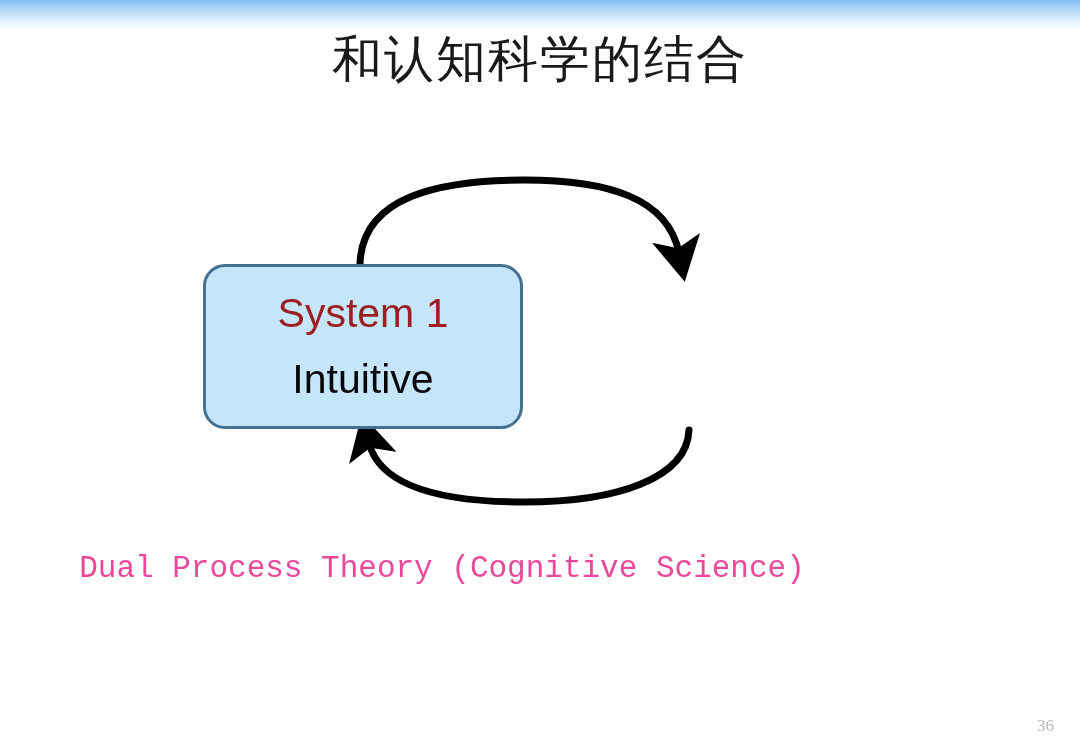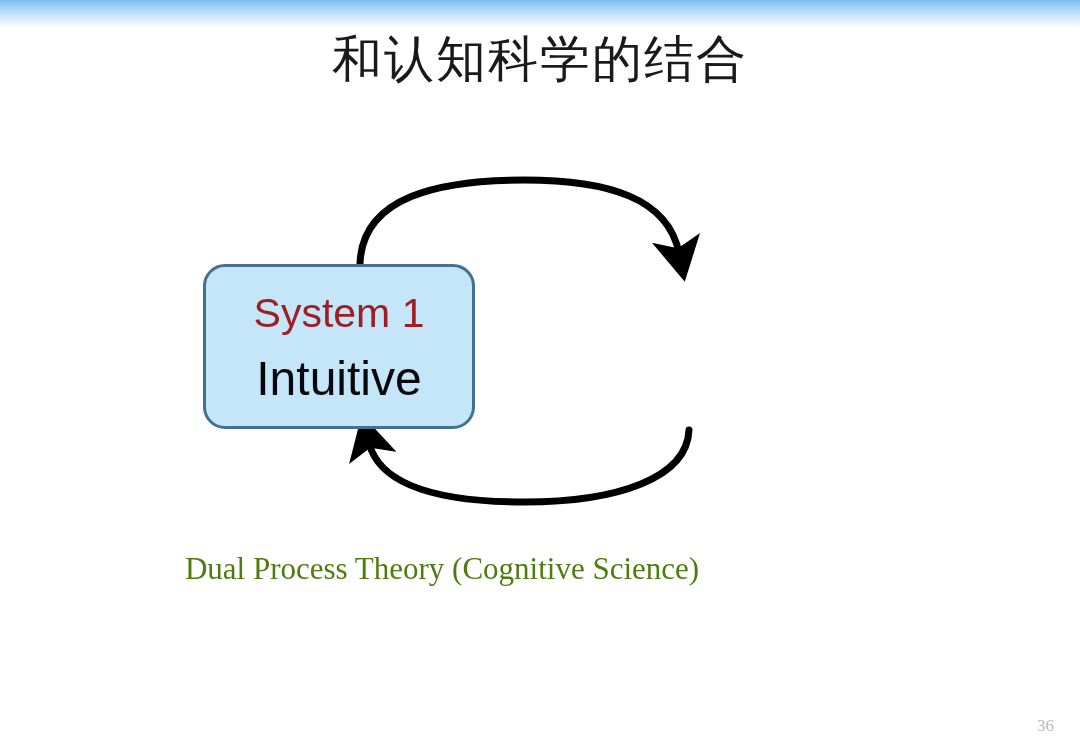--- a/index.html
+++ b/index.html
@@ -72,57 +72,57 @@
     border: 3px solid #43718f;
     border-radius: 22px;
     display: flex;
     flex-direction: column;
     align-items: center;
     justify-content: center;
   }
   #box-system-1 {
     left: 203px;
     top: 264px;
-    width: 272px;
+    width: 320px;
     height: 165px;
   }
   #box-system-2 {
     left: 580px;
     top: 264px;
     width: 269px;
     height: 165px;
   }
   .box-title {
     font-family: "Liberation Sans", sans-serif;
     font-size: 41px;
     line-height: 47px;
     color: #9d1f24;
     font-weight: 400;
     letter-spacing: 0px;
   }
   .box-subtitle {
     font-family: "Liberation Sans", sans-serif;
-    font-size: 48px;
+    font-size: 41px;
     line-height: 48px;
     color: #08080c;
     font-weight: 400;
     margin-top: 18px;
   }
 
   
   #diagram-caption {
     position: absolute;
     left: 0;
     top: 548px;
     width: 884px;
     text-align: center;
-    font-family: Liberation Serif, serif;
+    font-family: Liberation Mono, monospace;
     font-size: 31px;
     line-height: 42px;
-    color: #4d7c0f;
+    color: #ec4899;
   }
 
   
   #page-number {
     position: absolute;
     right: 26px;
     bottom: 12px;
     font-family: "Liberation Serif", serif;
     font-size: 17px;
     color: #b9b9bd;

